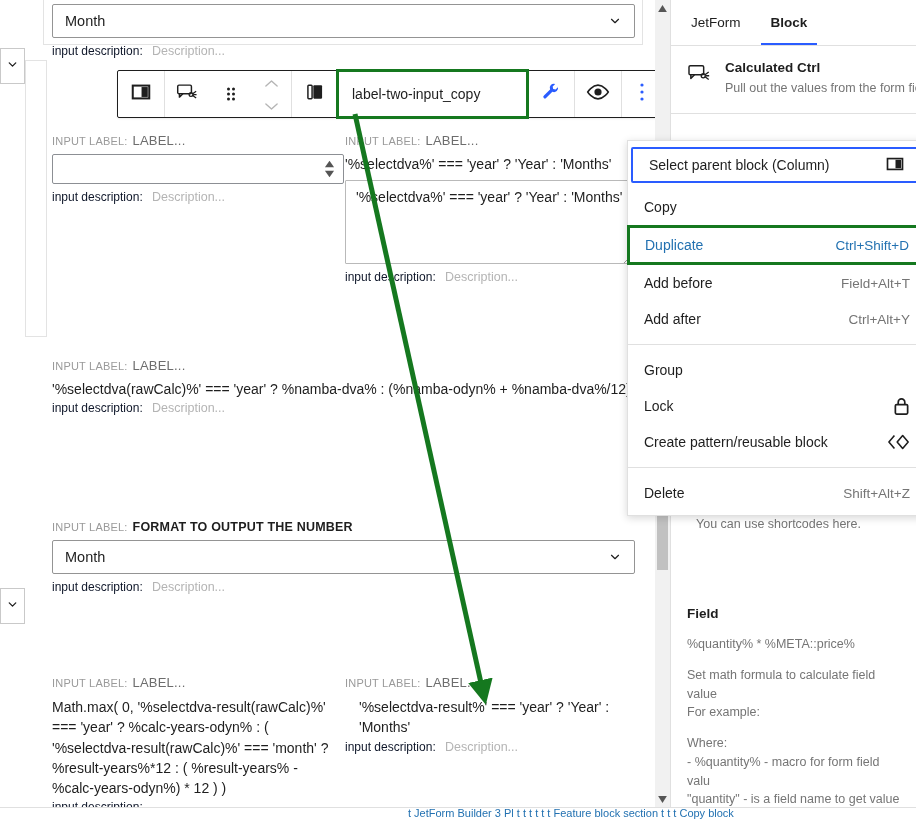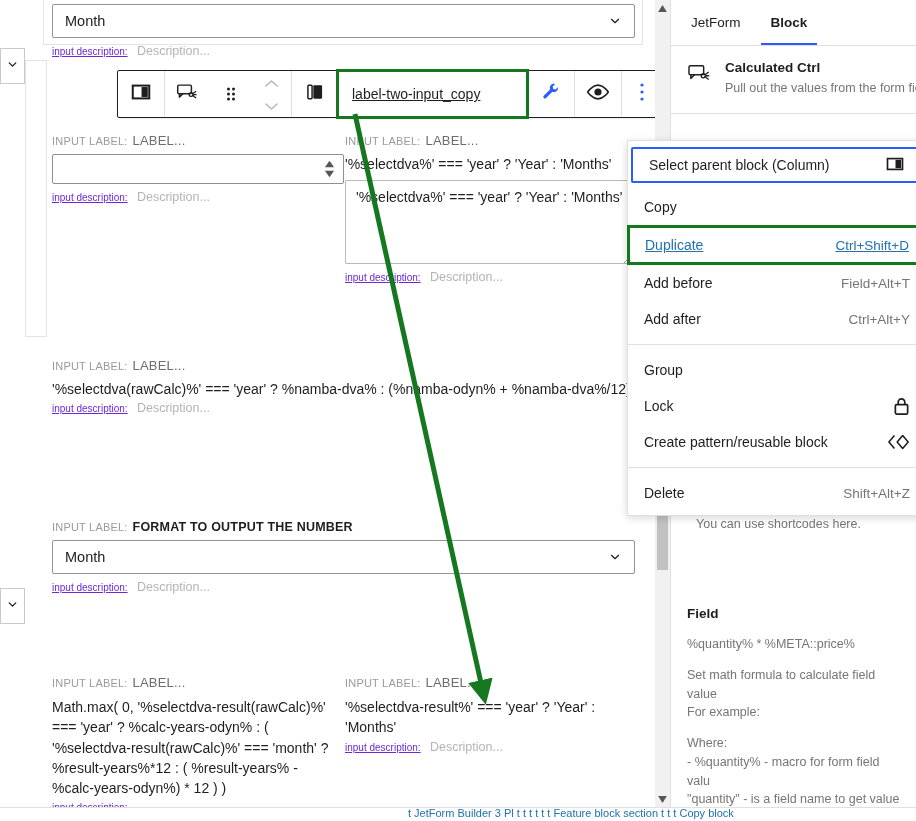--- a/index.html
+++ b/index.html
@@ -32,21 +32,21 @@
 
   .wp-select {
     width:100%; height:34px; border:1px solid #949494; border-radius:2px;
     background:#fff; display:flex; align-items:center; padding:0 12px;
     font-size:14.5px; color:#1e1e1e; position:relative;
   }
   .wp-select .caret { position:absolute; right:12px; top:50%; transform:translateY(-50%); }
   .wp-select .caret svg { width:14px; height:14px; display:block; }
 
   .desc-row { margin-top:6px; font-size:12px; color:#9a9a9a; }
-  .desc-row .k { font-size:10px; color:#6d28d9;text-decoration:underline; }
+  .desc-row .k { font-size:12px; color:#0f172a; }
   .desc-row .v { font-size:12.5px; color:#b4b4b4; margin-left:6px; }
 
   .lbl-row { font-size:11px; color:#9a9a9a; letter-spacing:.2px; }
   .lbl-row .lv { font-size:13px; color:#6d6d6d; margin-left:5px; }
   .lbl-row .lv.strong { color:#1e1e1e; font-weight:600; font-size:12.5px; letter-spacing:.2px; }
 
   .formula { font-size:14px; color:#1e1e1e; line-height:1.45; }
 
   .num-input {
     width:100%; height:30px; border:1px solid #8c8f94; border-radius:2px; background:#fff;
@@ -72,21 +72,21 @@
   .tb-group:last-child { border-right:none; }
   .tb-btn {
     width:46px; display:flex; align-items:center; justify-content:center;
     cursor:pointer; background:transparent; border:none;
   }
   .tb-btn.narrow { width:40px; }
   .tb-name {
     display:flex; align-items:center; padding:0 14px; font-size:14px; color:#1e1e1e;
     min-width:150px;
   }
-  .hl-green { outline:3px solid #15781f; outline-offset:-1px;text-decoration:underline; }
+  .hl-green { outline:3px solid #15781f; outline-offset:-1px; }
 
   
   .menu {
     position:absolute; background:#fff; border:1px solid #e0e0e0;
     box-shadow:0 2px 8px rgba(0,0,0,.16);
   }
   .menu-item {
     display:flex; align-items:center; justify-content:space-between;
     padding:0 16px; height:36px; font-size:14px; color:#1e1e1e; cursor:pointer;
     white-space:nowrap;
@@ -347,21 +347,21 @@
       <div class="desc-row" style="margin-top:2px;">
         <span class="k">input description:</span>
         <span class="v"></span>
       </div>
     </div>
 
     <div style="position:absolute; left:320px; top:675px; width:300px;">
       <div class="lbl-row">
         <span>INPUT LABEL:</span><span class="lv">LABEL...</span>
       </div>
-      <div class="formula" style="margin-top:7px;">'%selectdva-result%' === 'year' ? 'Year' : 'Months'</div>
+      <div class="formula" style="margin-top:7px;margin-left:14px;">'%selectdva-result%' === 'year' ? 'Year' : 'Months'</div>
       <div class="desc-row" style="margin-top:2px;">
         <span class="k">input description:</span>
         <span class="v">Description...</span>
       </div>
     </div>
   </div>
 
   <div class="scroll-col">
     <div class="sc-arrow" style="top:0;">
       <svg width="9" height="7" viewBox="0 0 10 8">

